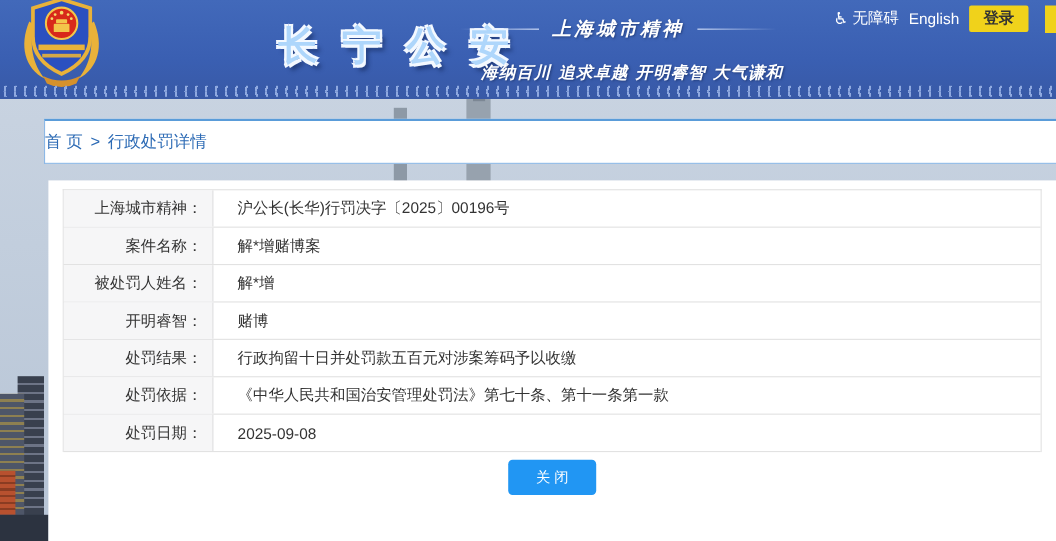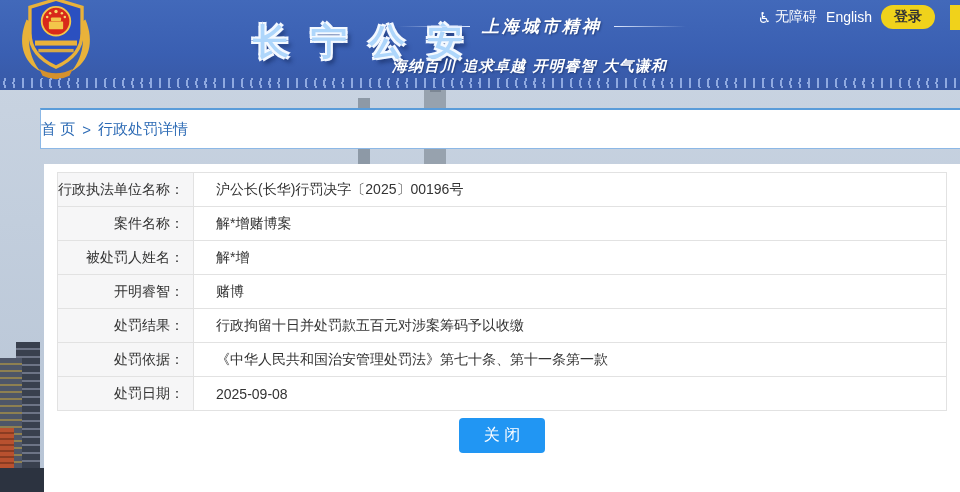--- a/index.html
+++ b/index.html
@@ -29,56 +29,56 @@
     background:repeating-linear-gradient(100deg,transparent 0 4px,#8fa9e0 4px 6px,transparent 6px 9px); }
   .chevron-band::after { bottom:0;
     background:repeating-linear-gradient(80deg,transparent 0 4px,#8fa9e0 4px 6px,transparent 6px 9px); }
   .badge { position:absolute; left:14px; top:-8px; width:84px; height:92px; }
   .site-title {
     position:absolute; left:253px; top:18px; font-size:36px; font-weight:bold;
     letter-spacing:6px; color:#aed6fb; white-space:nowrap;
     text-shadow:-2px -2px 0 #f4f9ff, 2px -2px 0 #f4f9ff, -2px 2px 0 #f4f9ff, 2px 2px 0 #f4f9ff,
                 4px 5px 4px rgba(10,25,70,.55);
   }
-  .spirit { position:absolute; left:392px; top:15px; width:300px; text-align:left;
+  .spirit { position:absolute; left:412px; top:15px; width:300px; text-align:right;
     color:#fff; font-style:italic; font-weight:bold;
     font-family:"DejaVu Serif","Liberation Serif",serif; }
   .spirit-line1 { display:flex; align-items:center; justify-content:center; gap:12px;
     font-size:17px; letter-spacing:3px; text-shadow:1px 1px 2px rgba(20,40,90,.6); }
   .spirit-rule { width:72px; height:1px; flex:none; }
   .spirit-rule.l { background:linear-gradient(90deg,transparent,#dfe9ff); }
   .spirit-rule.r { background:linear-gradient(90deg,#dfe9ff,transparent); }
   .spirit-line2 { margin-top:19px; font-size:15px; letter-spacing:1px; white-space:nowrap;
     text-shadow:1px 1px 2px rgba(20,40,90,.6); }
   .topbar { position:absolute; top:5px; right:25px; display:flex; align-items:center;
     gap:9px; color:#fff; font-size:14px; }
   .access-link { display:flex; align-items:center; gap:4px; cursor:pointer; }
   .wheelchair { font-size:15px; line-height:1; }
   .english-link { cursor:pointer; }
   .login-btn { background:#f0d21b; color:#333; font-size:14px; padding:3px 13px;
-    border:none; border-radius:12px; cursor:pointer; font-weight:bold;
+    border:none; border-radius:2px; cursor:pointer; font-weight:bold;
     font-family:"Liberation Sans","DejaVu Sans",sans-serif; }
   .yellow-sliver { position:absolute; top:5px; right:-2px; width:12px; height:25px; background:#f0d21b; }
   
   .breadcrumb-box { position:absolute; top:108px; left:40px; right:0; height:41px;
     background:#fff; border:1px solid #8cb8e6; border-right:none; border-top:2px solid #5a9cd9;
     display:flex; align-items:center; font-size:15px; color:#2d6bb5; }
   .breadcrumb-box .sep { margin:0 7px; }
   .crumb-home { cursor:pointer; }
   
   .panel { position:absolute; top:164px; left:44px; right:0; bottom:0; background:#fff; }
   .detail-table { margin:8px 13px 0 13px; border:1px solid #e2e2e2; border-bottom:none; }
   .row { display:flex; height:34px; border-bottom:1px solid #e2e2e2; }
   .label-cell { width:136px; flex:none; background:#f6f6f7; border-right:1px solid #e2e2e2;
     display:flex; align-items:center; justify-content:flex-end; padding-right:9px;
     color:#333; font-size:14px; }
   .value-cell { flex:1; display:flex; align-items:center; padding-left:22px;
     color:#333; font-size:14px; white-space:nowrap; }
   .close-row { text-align:center; margin-top:7px; }
-  .close-btn { display:inline-block; background:#2196f3; color:#fff; font-size:16px;
+  .close-btn { display:inline-block; background:#2196f3; color:#fff; font-size:13px;
     padding:7px 25px; border-radius:4px; border:none; cursor:pointer;
     font-family:"Liberation Sans","DejaVu Sans",sans-serif;text-align:center; }
 </style>
 </head>
 <body>
 
 <div class="page">
 
   <div class="bg-tower" style="left:424px;top:90px;width:22px;height:84px;">
       <div class="cap"></div>
@@ -130,21 +130,21 @@
 
   <div class="breadcrumb-box">
     <span class="crumb-home">首 页</span>
     <span class="sep">&gt;</span>
     <span>行政处罚详情</span>
   </div>
 
   <div class="panel">
     <div class="detail-table">
       <div class="row">
-        <div class="label-cell">行政执法单位名称：</div>
+        <div class="label-cell">上海城市精神：</div>
         <div class="value-cell">沪公长(长华)行罚决字〔2025〕00196号</div>
       </div>
       <div class="row">
         <div class="label-cell">案件名称：</div>
         <div class="value-cell">解*增赌博案</div>
       </div>
       <div class="row">
         <div class="label-cell">被处罚人姓名：</div>
         <div class="value-cell">解*增</div>
       </div>

